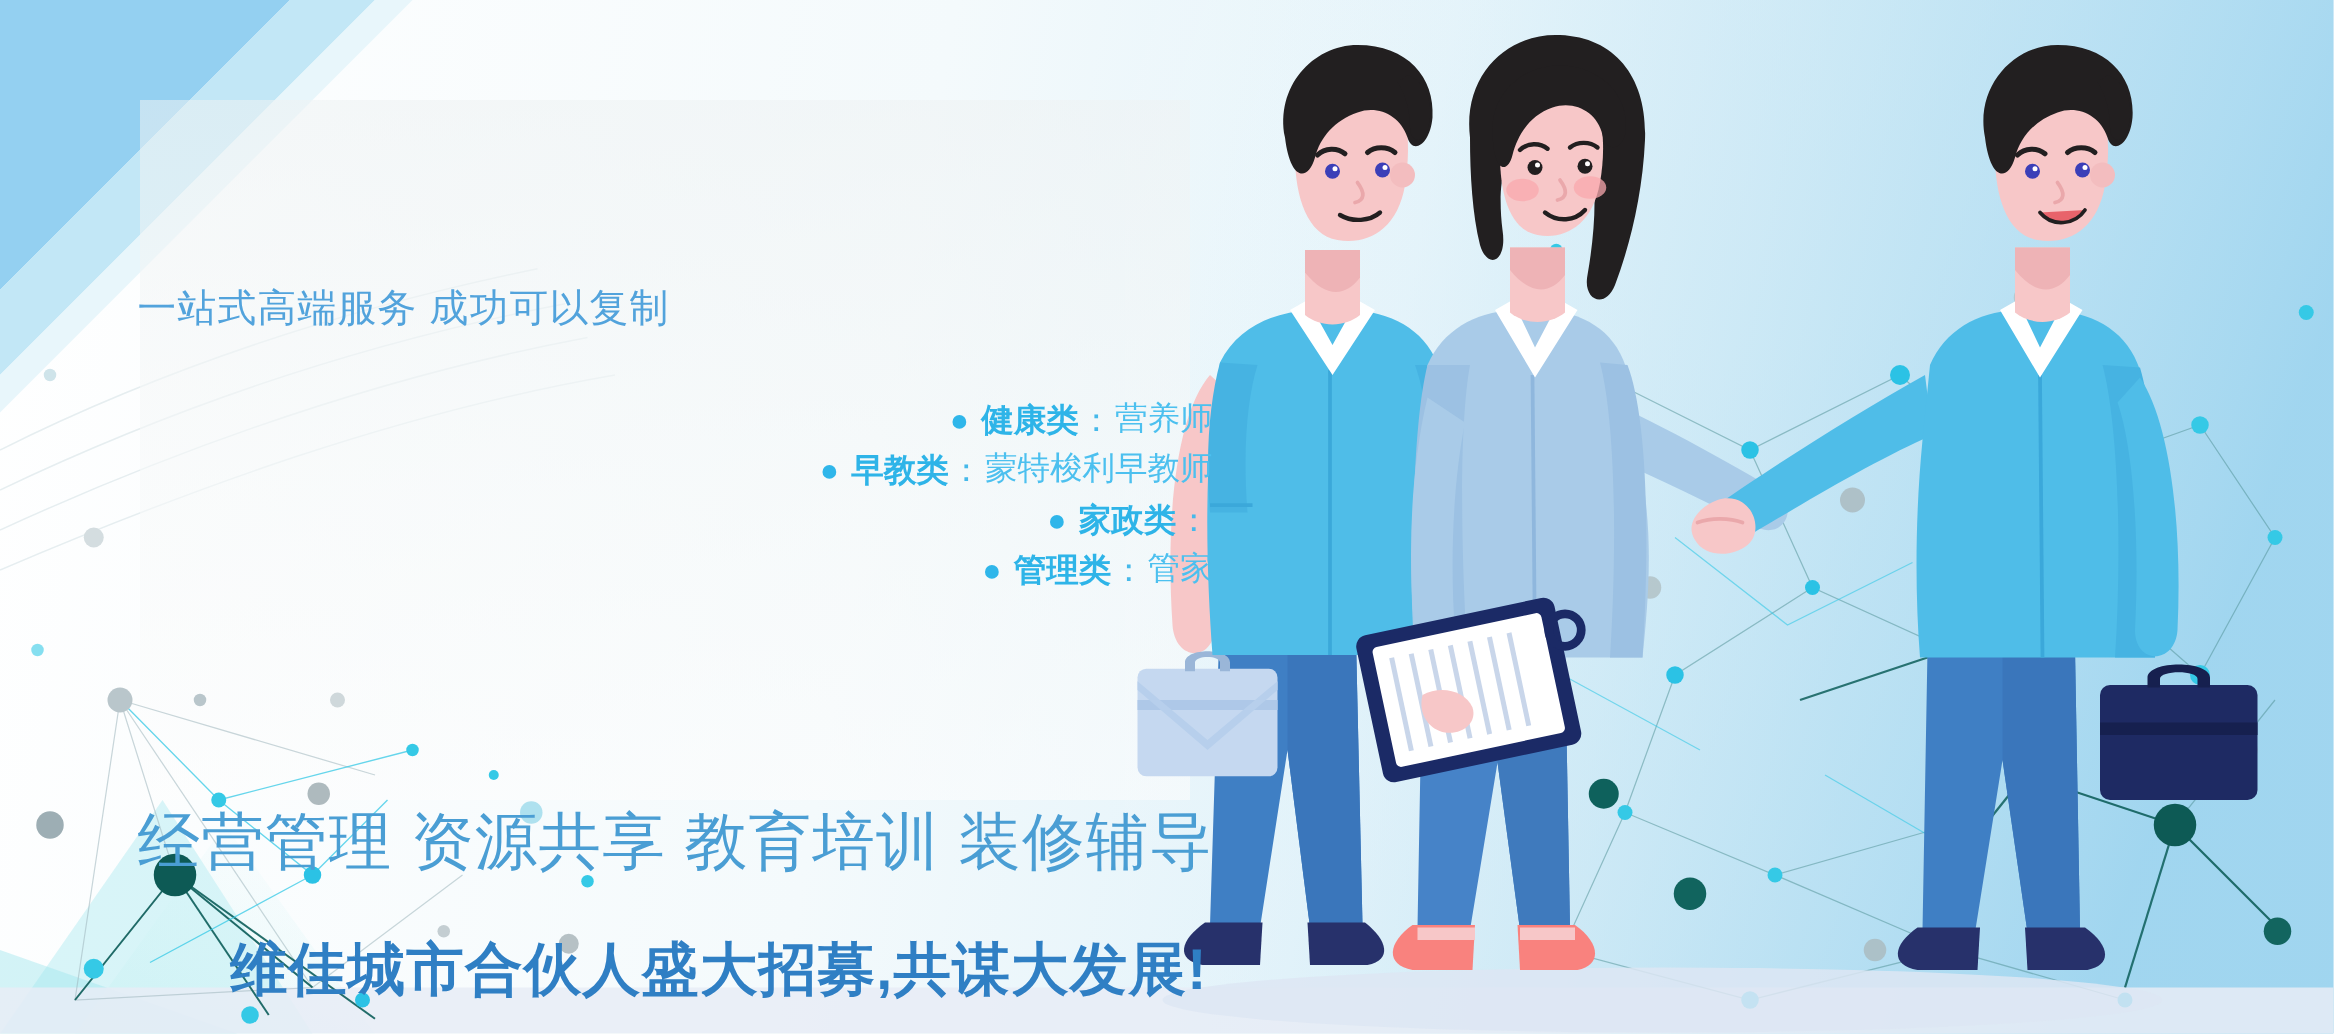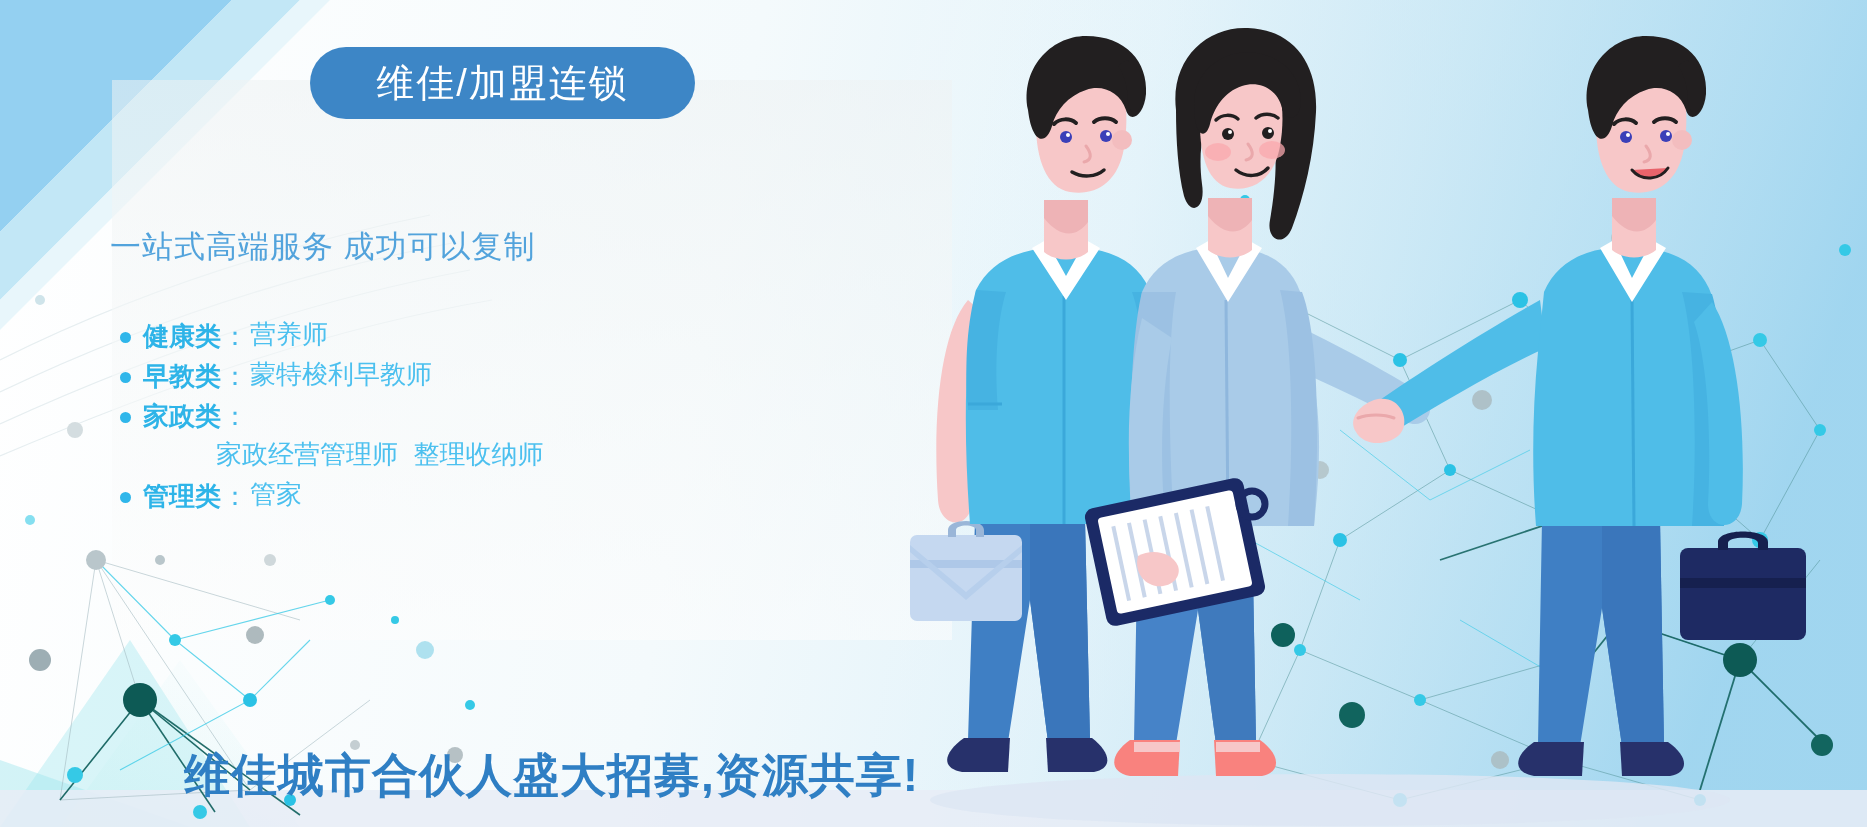--- a/index.html
+++ b/index.html
@@ -43,20 +43,21 @@
     position:absolute;left:110px;top:231px;
     font-size:31px;color:#52a3dc;
     letter-spacing:1px;white-space:nowrap;line-height:1;
   }
 
   .bullets{position:absolute;left:120px;top:320px;width:850px;}
   .bullet-row{
     display:flex;align-items:flex-start;
     margin-bottom:7px;
     min-height:33px;
+    justify-content:flex-end;
   }
   .bullet-dot{
     width:11px;height:11px;border-radius:50%;
     background:#2fb6ea;
     margin-top:12px;margin-right:12px;flex:none;
   }
   .bullet-label{
     font-size:26px;font-weight:bold;color:#2eb4e8;
     white-space:nowrap;flex:none;line-height:33px;
   }
@@ -397,23 +398,20 @@
             <path d="M838,542 C838,528 888,528 888,542 L888,550 L878,550 L878,543 C878,536 848,536 848,543 L848,550 L838,550 Z" fill="#16204f"></path>
           </g>
         </g>
 
       </g>
     </svg>
   </div>
 
   <div class="content">
 
-    <div class="badge">
-      <span class="badge-text">维佳/加盟连锁</span>
-    </div>
 
 
     <div class="subheadline">一站式高端服务 成功可以复制</div>
 
     <div class="bullets">
 
       <div class="bullet-row">
         <span class="bullet-dot"></span>
         <span class="bullet-label">健康类</span>
         <span class="bullet-colon">：</span>
@@ -426,32 +424,29 @@
         <span class="bullet-colon">：</span>
         <span class="bullet-value">蒙特梭利早教师</span>
       </div>
 
       <div class="bullet-row">
         <span class="bullet-dot"></span>
         <span class="bullet-label">家政类</span>
         <span class="bullet-colon">：</span>
       </div>
 
-      <div class="bullet-row">
-        <span class="bullet-indent"></span>
-        <span class="bullet-value">家政经营管理师 整理收纳师</span>
-      </div>
 
       <div class="bullet-row">
         <span class="bullet-dot"></span>
         <span class="bullet-label">管理类</span>
         <span class="bullet-colon">：</span>
         <span class="bullet-value">管家</span>
       </div>
 
     </div>
 
-
-    <div class="cta">维佳城市合伙人盛大招募,资源共享!</div>
+    <div class="features">经营管理 资源共享 教育培训 装修辅导</div>
+
+    <div class="cta">维佳城市合伙人盛大招募,共谋大发展!</div>
 
   </div>
 
 </div>
 
 </body></html>

